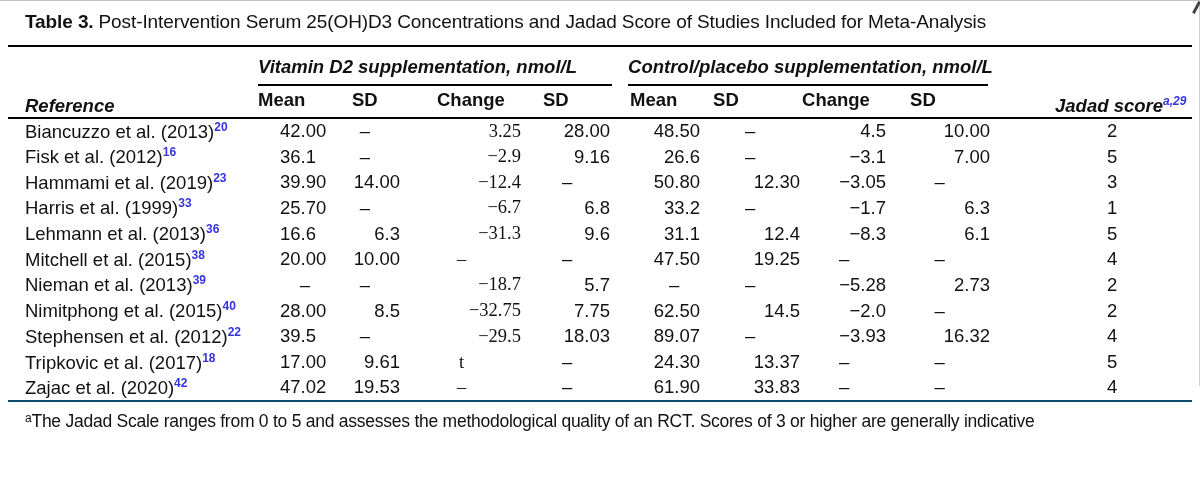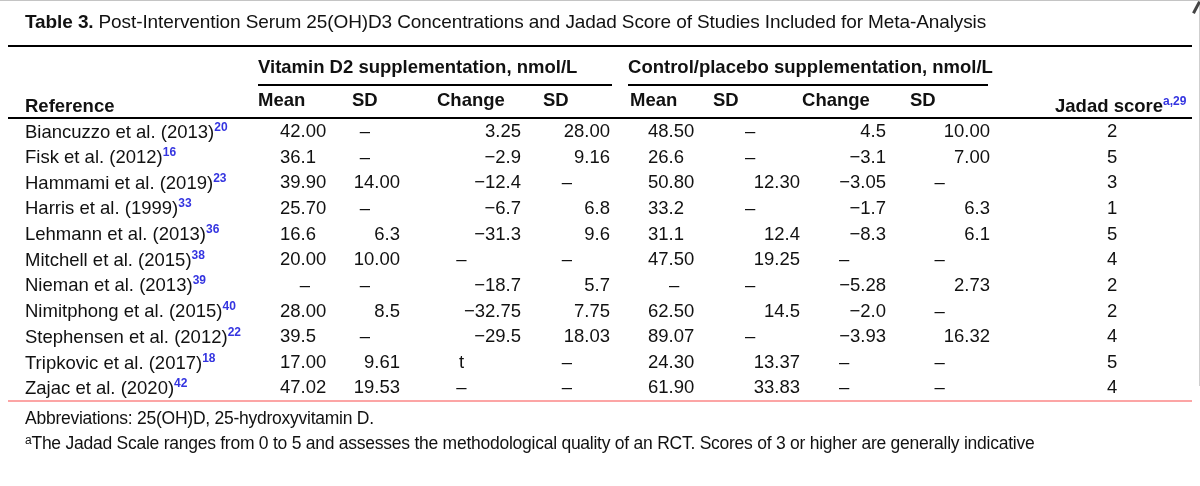--- a/index.html
+++ b/index.html
@@ -50,21 +50,21 @@
   col.c-cch   { width: 87px; }
   col.c-csd2  { width: 103px; }
   col.c-jad   { width: 200px; }
 
   thead th {
     font-weight: bold;
     font-size: 18.5px;
     text-align: left;
     white-space: nowrap;
   }
-  tr.grp-row th { border-top: 2px solid #000; height: 40px; vertical-align: bottom; }
+  tr.grp-row th { border-top: 2px solid #000; height: 40px; vertical-align: bottom; font-style: italic; }
   th.span2 { border-bottom: 2px solid #000; vertical-align: top; padding-top: 12px; margin-top: 15px; }
   th.ref-h { padding-left: 17px; }
   th.jadad-h { padding-left: 63px; }
   .grp-inner {
     border-bottom: 2px solid #000;
     padding-bottom: 6px;
     line-height: 22px;
   }
   .grp-inner.ctrl { margin-left: 16px; margin-right: 4px; padding-left: 0px; }
   tr.sub-row th {
@@ -82,27 +82,27 @@
   .sh-cch  { padding-left: 0; }
   .sh-csd2 { padding-left: 21px; }
 
   tbody td {
     height: 25.7px;
     font-size: 18.5px;
     vertical-align: middle;
     white-space: nowrap;
     padding: 0;
   }
-  tbody tr:last-child td { border-bottom: 2px solid #fca5a5; }
+  tbody tr:last-child td { border-bottom: 2px solid #0c4a6e; }
   td.ref { padding-left: 17px; }
   td.mean-v { text-align: left; padding-left: 22px; }
-  td.mean-c { text-align: left; padding-left: 36px; }
+  td.mean-c { text-align: right; padding-left: 36px; }
   td.num { text-align: right; }
   td.vsd  { padding-right: 2px; }
-  td.vch  { padding-right: 3px; }
+  td.vch  { padding-right: 3px; font-family: Liberation Serif, serif; }
   td.vsd2 { padding-right: 2px; }
   td.csd  { padding-right: 2px; }
   td.cch  { padding-right: 3px; }
   td.csd2 { padding-right: 2px; }
   td.jad  { text-align: center; padding-left: 40px; }
   td.ctr  { text-align: center !important; }
 
   sup.cite {
     color: #3434e0;
     font-weight: bold;
@@ -304,16 +304,15 @@
       <td class="mean-c">61.90</td>
       <td class="num csd">33.83</td>
       <td class="num cch ctr">–</td>
       <td class="num csd2 ctr">–</td>
       <td class="jad">4</td>
     </tr>
   </tbody>
   </table>
 
   <div class="footer">
-    <div>Abbreviations: 25(OH)D, 25-hydroxyvitamin D.</div>
     <div><sup>a</sup><span>The Jadad Scale ranges from 0 to 5 and assesses the methodological quality of an RCT. Scores of 3 or higher are generally indicative</span></div>
   </div>
 </div>
 
 </body></html>

